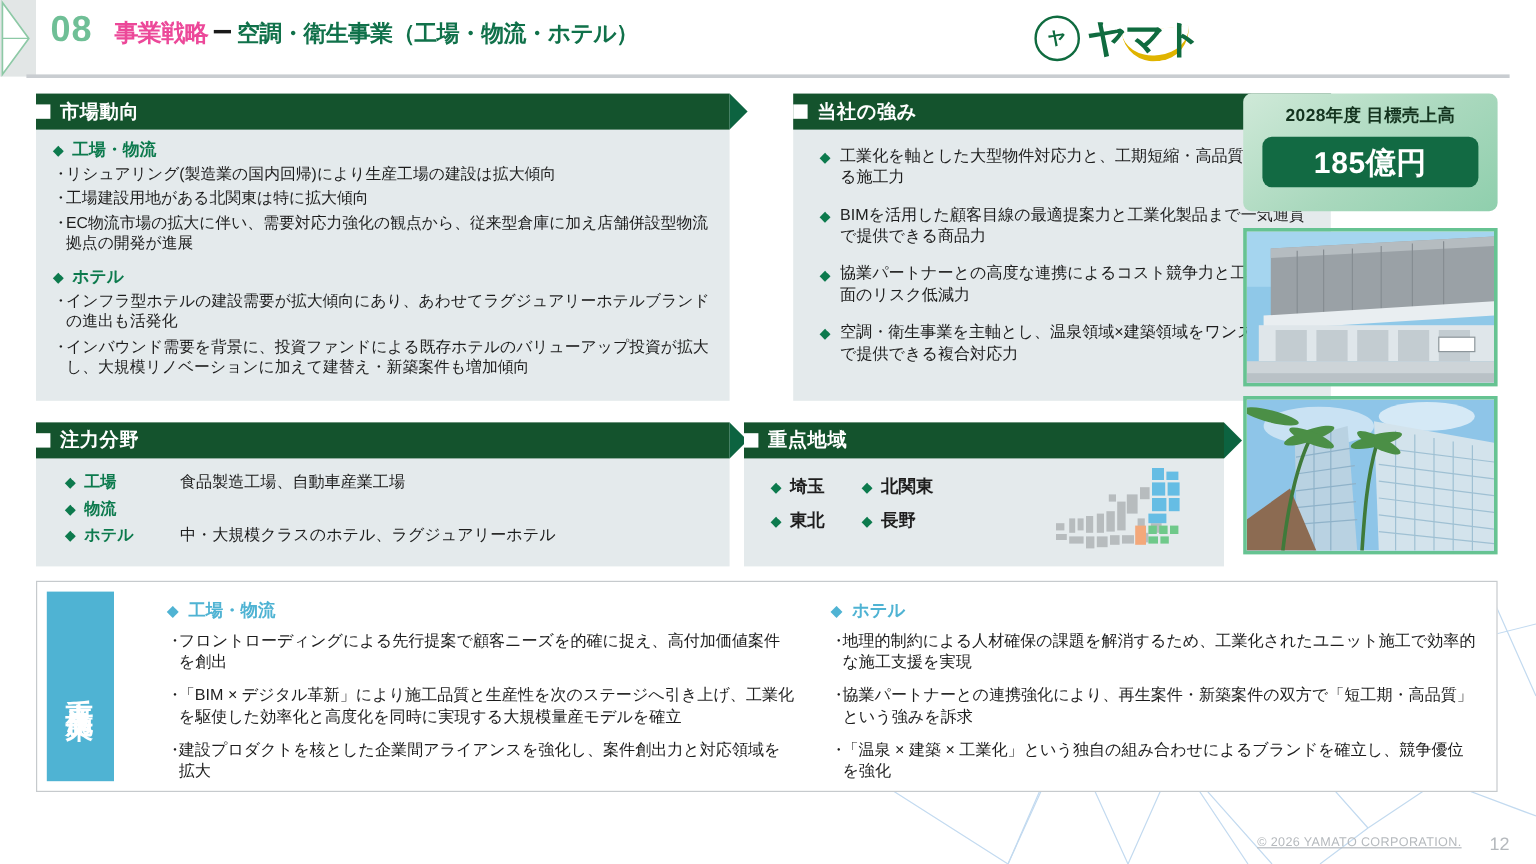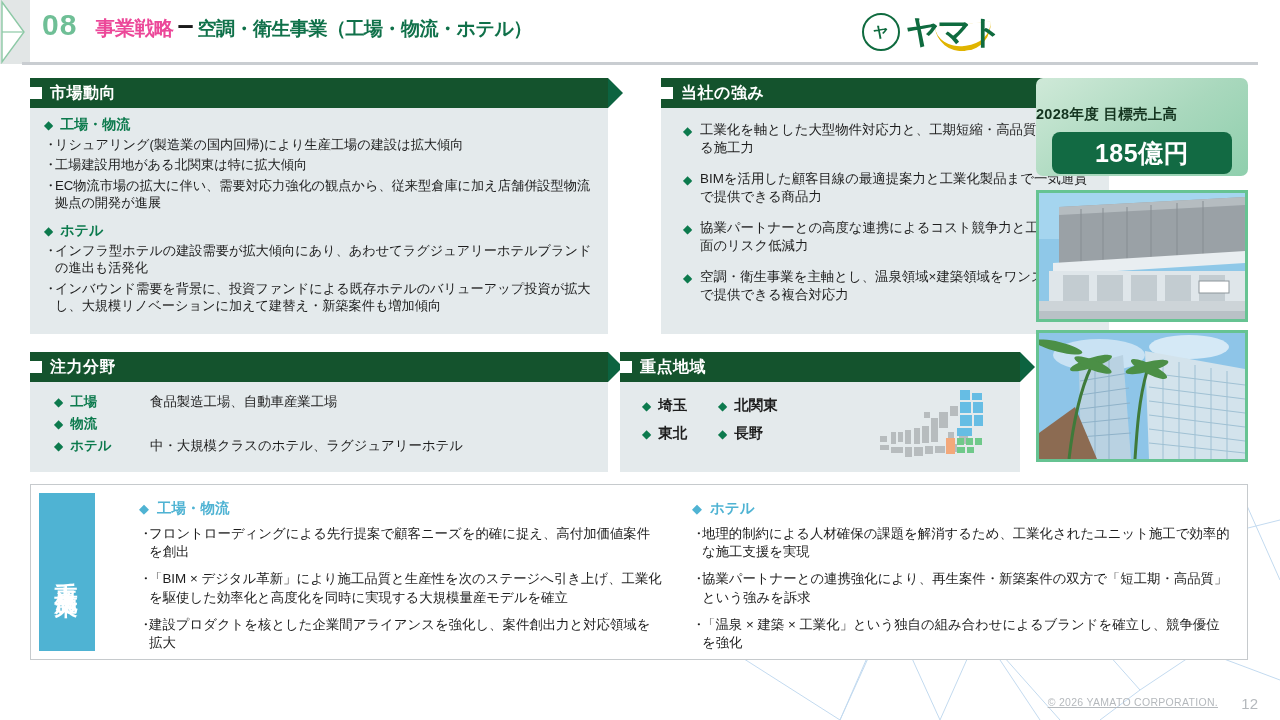--- a/index.html
+++ b/index.html
@@ -244,25 +244,25 @@
   
   #target-card {
     position: absolute;
     left: 1036px; top: 78px;
     width: 212px; height: 98px;
     border-radius: 7px;
     background: linear-gradient(145deg, #cfe9d8 0%, #a9d8bd 55%, #8fcfad 100%);
     z-index: 2;
   }
   .target-label {
-    text-align: left;
+    text-align: center;
     font-size: 14.5px;
     font-weight: bold;
     color: #14341f;
-    padding-top: 27px;
+    padding-top: 9px;
     letter-spacing: 0.3px;
   }
   .target-pill {
     margin: 8px auto 0;
     width: 180px; height: 42px;
     border-radius: 8px;
     background: #126a43;
     color: #ffffff;
     font-size: 25px;
     font-weight: bold;

